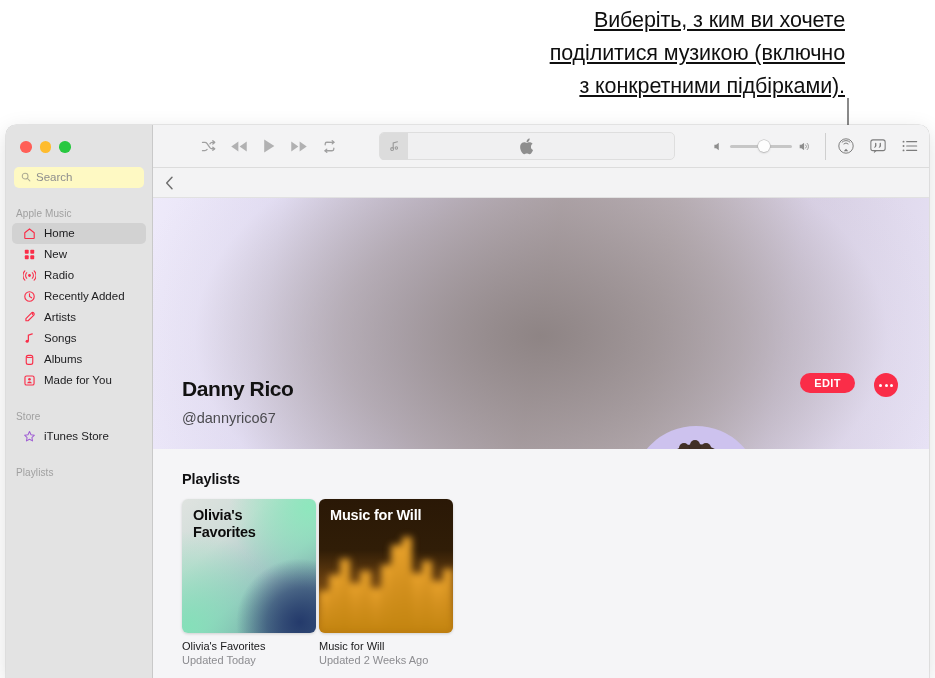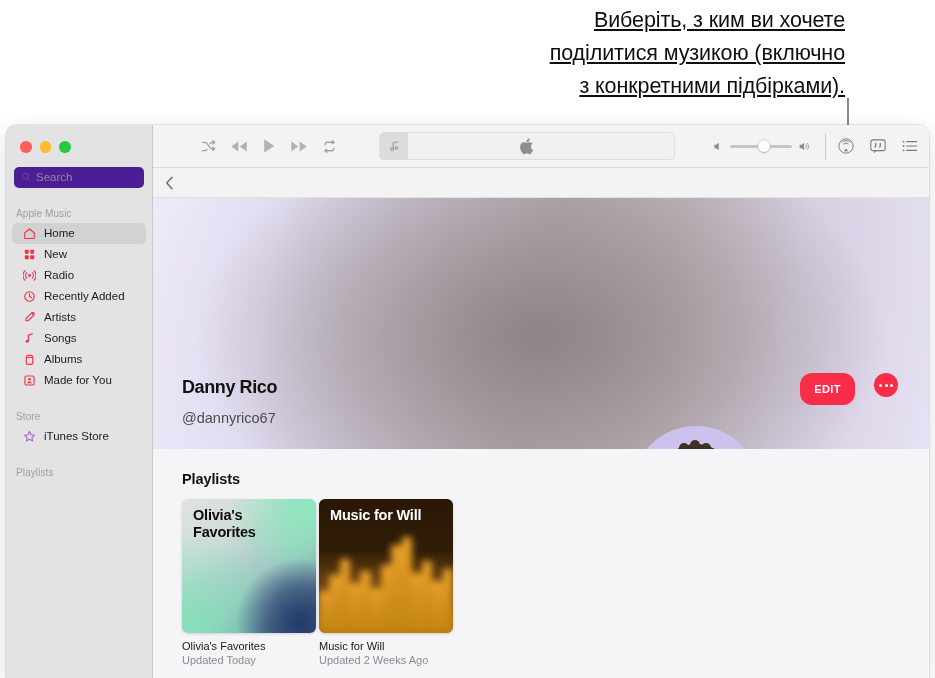--- a/index.html
+++ b/index.html
@@ -65,21 +65,21 @@
     padding: 16px 0 0 14px;
   }
   .tl { width: 11.5px; height: 11.5px; border-radius: 50%; }
   .tl-red { background: #ff5f57; }
   .tl-yellow { background: #febc2e; }
   .tl-green { background: #28c840; }
 
   .search-box {
     margin: 14px 8px 0 8px;
     height: 21px;
-    background: #4c1d95;
+    background: #fef9c3;
     border-radius: 5px;
     display: flex;
     align-items: center;
     padding: 0 7px;
     gap: 5px;
   }
   .search-box .mag { width: 10px; height: 10px; flex: 0 0 10px; opacity: .55; }
   .search-ph {
     font-size: 11.5px;
     color: #8e8e8e;
@@ -218,37 +218,37 @@
     left: 479px; top: 228px;
     width: 128px; height: 128px;
     border-radius: 50%;
     background: #cdc2ee;
     overflow: hidden;
   }
   .profile-name {
     position: absolute;
     left: 29px;
     top: 179px;
-    font-size: 18px;
+    font-size: 21px;
     font-weight: 700;
     color: #121212;
     letter-spacing: -0.4px;
   }
   .profile-handle {
     position: absolute;
     left: 29px;
     top: 212px;
     font-size: 14.5px;
     color: #4b4b4f;
   }
   .edit-btn {
     position: absolute;
     right: 74px;
     top: 175px;
-    height: 32px;
+    height: 20px;
     min-width: 55px;
     padding: 0 14px;
     border-radius: 12px;
     background: #fa2d48;
     color: #fff;
     font-size: 11px;
     font-weight: 700;
     letter-spacing: .4px;
     display: flex;
     align-items: center;

